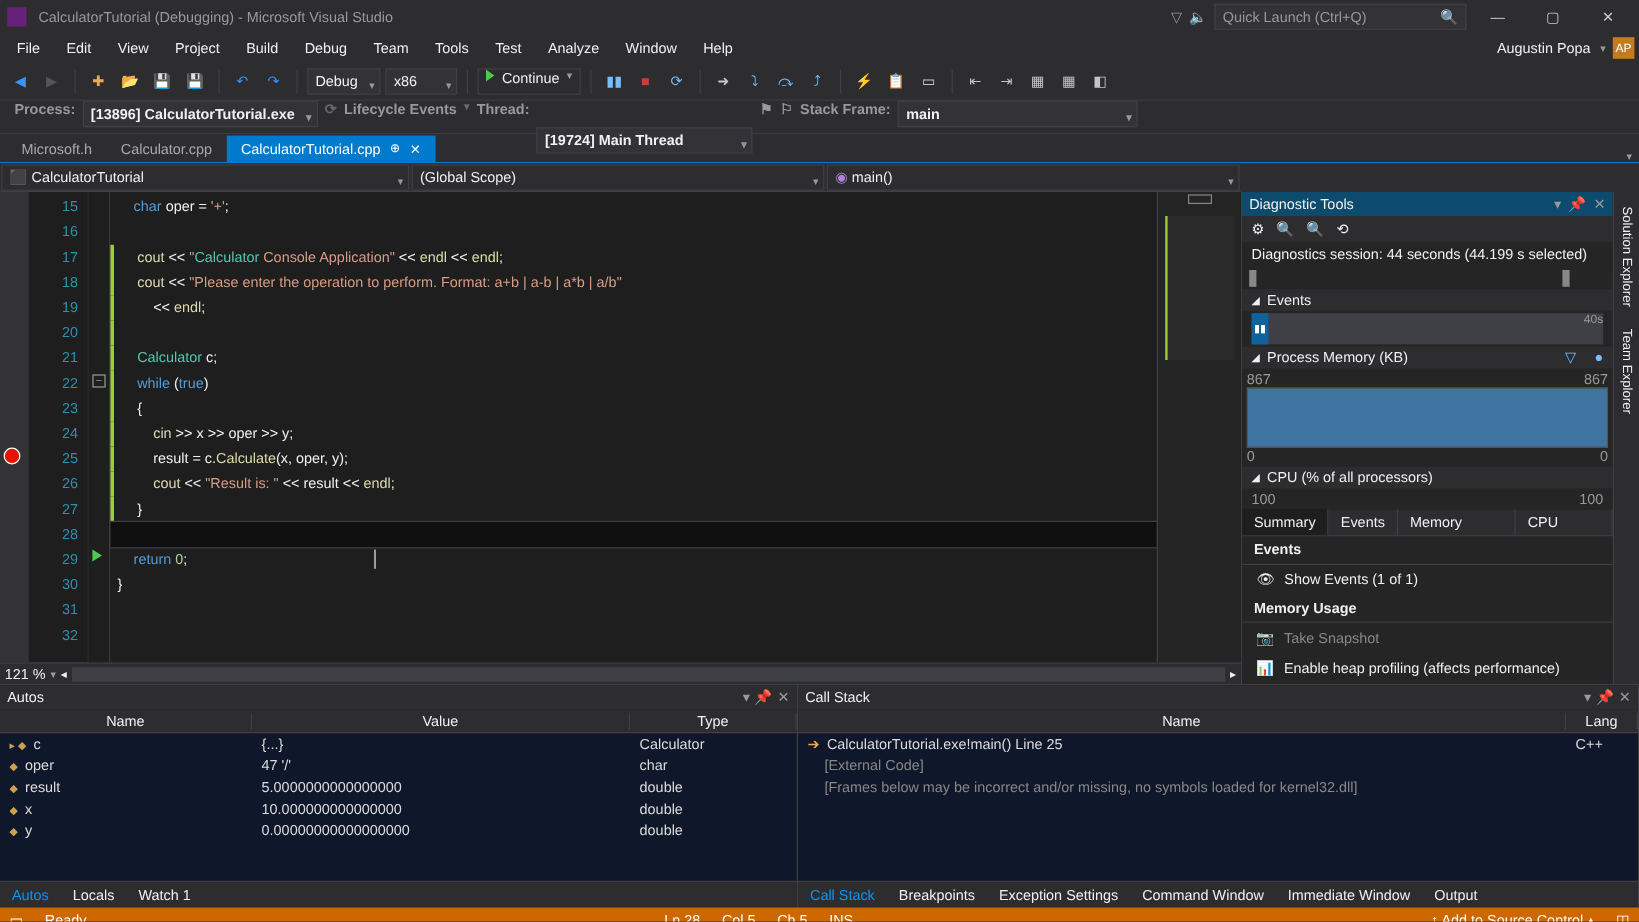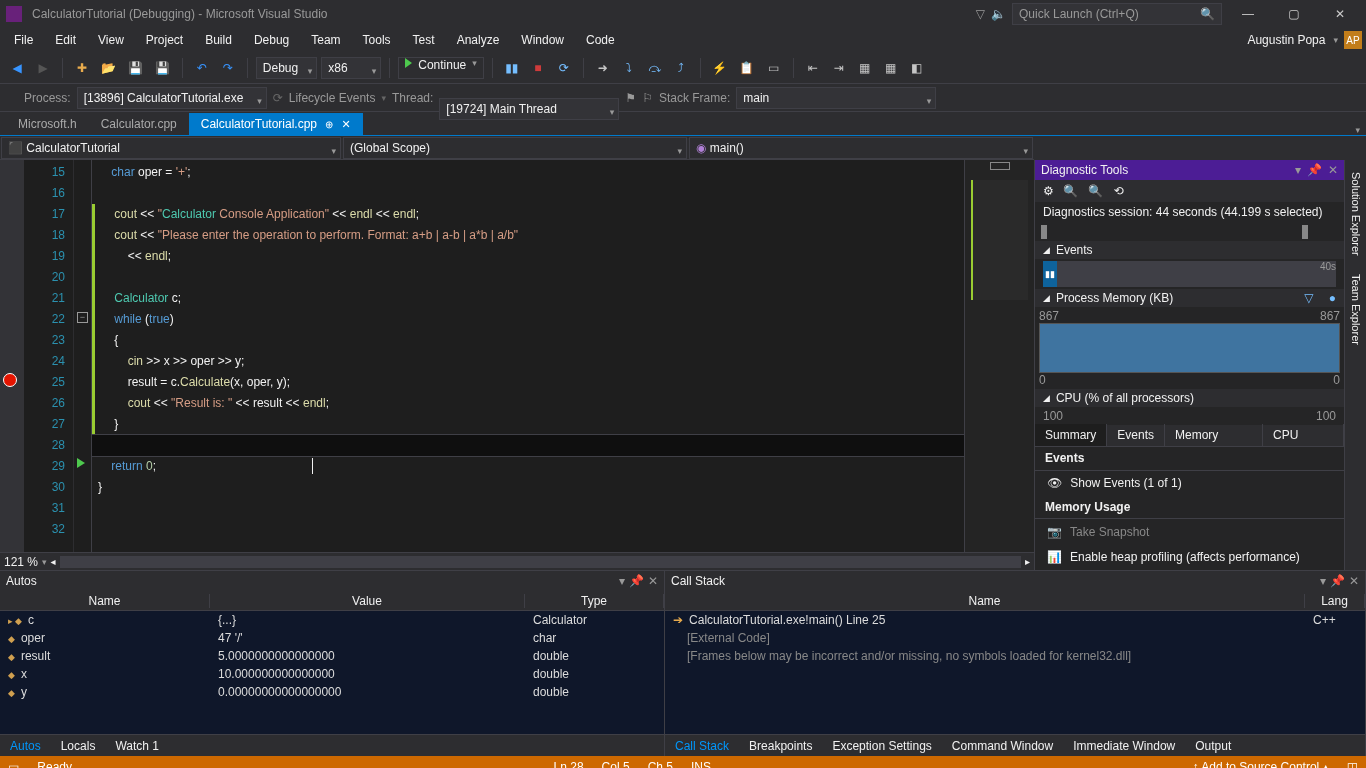--- a/index.html
+++ b/index.html
@@ -16,21 +16,21 @@
 .menubar .spacer { flex:1; }
 .user { color:#f1f1f1; margin-right:6px; }
 .badge { width:18px; height:18px; background:#c27d1a; color:#fff; display:flex; align-items:center; justify-content:center; font-size:10px; }
 .toolbar { height:32px; background:#2d2d30; border-bottom:1px solid #3f3f46; display:flex; align-items:center; padding:0 6px; gap:4px; }
 .toolbar .sep { width:1px; height:20px; background:#3f3f46; margin:0 4px; }
 .toolbar .btn { height:22px; min-width:22px; display:flex; align-items:center; justify-content:center; color:#c5c5c5; padding:0 4px; cursor:pointer; position:relative; }
 .toolbar .dd { background:#333337; border:1px solid #3f3f46; height:22px; padding:0 18px 0 6px; color:#f1f1f1; position:relative; min-width:60px; line-height:20px; }
 .toolbar .dd::after { content:"▾"; position:absolute; right:4px; top:3px; color:#999; font-size:9px; }
 .toolbar .continue { background:#2d2d30; border:1px solid #3f3f46; height:22px; display:flex; padding:0 6px; gap:6px; color:#f1f1f1; }
 .toolbar .continue .tri { width:0; height:0; border-left:7px solid #4ec94e; border-top:5px solid transparent; border-bottom:5px solid transparent; }
-.debugbar { height:28px; background:#2d2d30; border-bottom:1px solid #3f3f46; display:flex; align-items:center; padding:0 24px; gap:6px; color:#999; }
+.debugbar { height:28px; background:#2d2d30; border-bottom:1px solid #3f3f46; display:flex; padding:0 12px; gap:6px; color:#999;font-weight:bold; }
 .debugbar .lbl { color:#999; }
 .debugbar .dd2 { background:#333337; border:1px solid #3f3f46; height:22px; padding:0 18px 0 6px; color:#f1f1f1; position:relative; min-width:180px; line-height:20px; }
 .debugbar .dd2::after { content:"▾"; position:absolute; right:4px; top:3px; color:#999; font-size:9px; }
 .tabs { height:24px; background:#2d2d30; display:flex; align-items:flex-end; padding-left:6px; gap:0; border-bottom:1px solid #007acc; }
 .tabs .tab { height:22px; padding:0 12px; display:flex; align-items:center; gap:8px; background:#2d2d30; color:#aaa; cursor:pointer; }
 .tabs .tab.active { background:#007acc; color:#fff; }
 .tabs .tab .close { font-size:11px; }
 .tabs .endcap { flex:1; border-bottom:1px solid #2d2d30; }
 .navbar { height:24px; background:#2d2d30; border-bottom:1px solid #3f3f46; display:flex; align-items:center; }
 .navbar .ndd { flex:1; height:22px; border:1px solid #3f3f46; padding:0 18px 0 6px; color:#f1f1f1; position:relative; line-height:20px; margin:0 1px; }
@@ -51,21 +51,21 @@
 .str { color:#d69d85; }
 .num { color:#b5cea8; }
 .typ { color:#4ec9b0; }
 .fn { color:#dcdcaa; }
 .mm { width:70px; background:#242424; border-left:1px solid #3f3f46; position:relative; }
 .zoom { height:18px; background:#2d2d30; border-top:1px solid #3f3f46; display:flex; align-items:center; padding:0 4px; gap:4px; color:#f1f1f1; }
 .zoom .track { flex:1; height:12px; background:#3f3f46; position:relative; }
 .diag { width:310px; background:#252526; border-left:1px solid #3f3f46; display:flex; flex-direction:column; }
 .right-rail { width:22px; background:#2d2d30; border-left:1px solid #3f3f46; display:flex; flex-direction:column; align-items:center; padding-top:8px; gap:10px; }
 .right-rail .vtab { writing-mode:vertical-rl; color:#f1f1f1; padding:4px 2px; cursor:pointer; font-size:11px; }
-.panel-hdr { height:22px; background:#4c1d95; display:flex; align-items:center; padding:0 6px; color:#f1f1f1; justify-content:space-between; }
+.panel-hdr { height:22px; background:#0c4a6e; display:flex; align-items:center; padding:0 6px; color:#f1f1f1; justify-content:space-between; }
 .panel-hdr .icons { display:flex; gap:6px; color:#999; font-size:10px; }
 .diag .sess { height:22px; padding:0 8px; color:#f1f1f1; display:flex; align-items:center; background:#252526; }
 .diag .ruler { height:22px; background:#252526; position:relative; margin:0 6px; }
 .diag .ruler .tick { position:absolute; top:0; color:#999; font-size:10px;margin-top:40px; }
 .diag .exp { background:#2d2d30; height:20px; display:flex; align-items:center; padding:0 8px; color:#f1f1f1; gap:6px; }
 .diag .exp .caret { font-size:9px; color:#f1f1f1; }
 .diag .ebar { height:28px; margin:2px 8px; background:#3f3f46; }
 .diag .mem { margin:2px 4px; }
 .diag .mem .yl { display:flex; justify-content:space-between; color:#999; font-size:10px; }
 .diag .mem .area { height:50px; background:#3f74a0; border:1px solid #555; position:relative; }
@@ -120,21 +120,21 @@
   <span class="item">Edit</span>
   <span class="item">View</span>
   <span class="item">Project</span>
   <span class="item">Build</span>
   <span class="item">Debug</span>
   <span class="item">Team</span>
   <span class="item">Tools</span>
   <span class="item">Test</span>
   <span class="item">Analyze</span>
   <span class="item">Window</span>
-  <span class="item">Code</span>
+  <span class="item">Help</span>
   <span class="spacer"></span>
   <span class="user">Augustin Popa</span>
   <span style="color:#999;font-size:9px;margin-right:4px;">▾</span>
   <div class="badge">AP</div>
 </div>
 
 <div class="toolbar">
   <div class="btn" style="color:#3794ff;">◀</div>
   <div class="btn" style="color:#555;">▶</div>
   <div class="sep"></div>

